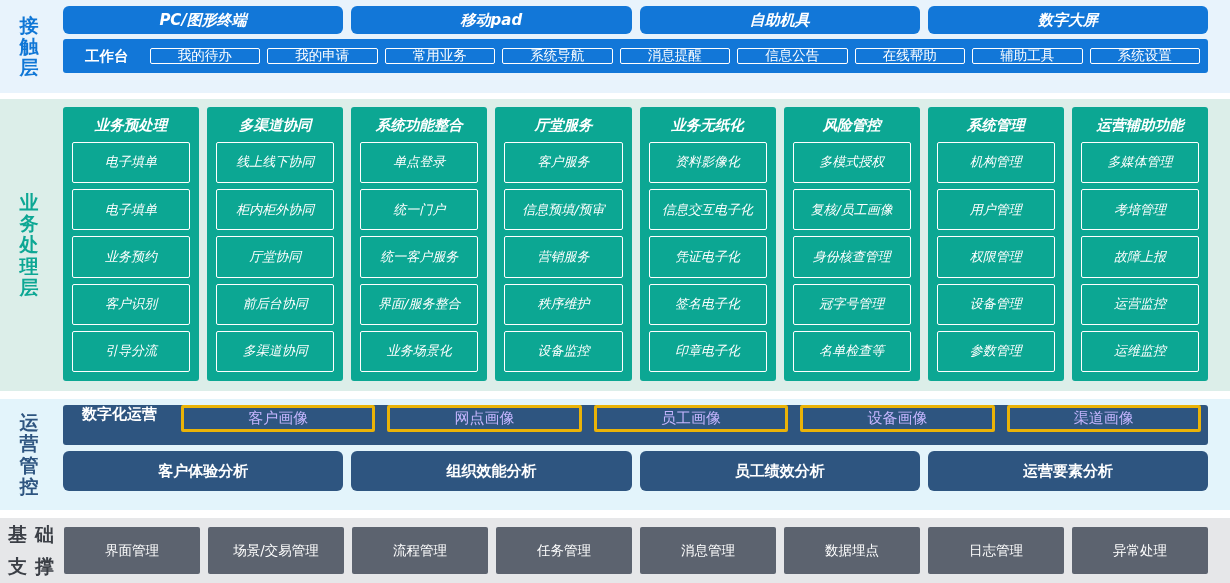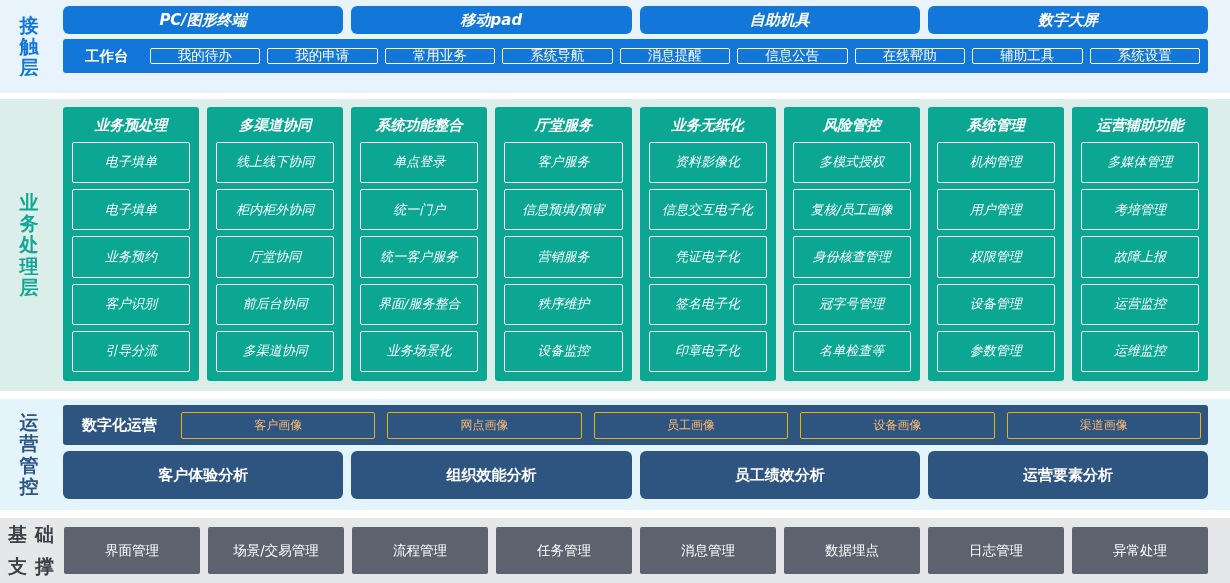--- a/index.html
+++ b/index.html
@@ -68,29 +68,29 @@
     display: flex; align-items: center; justify-content: center; text-align: center;
     color: #ffffff; font-size: 13px; line-height: 1.12; padding: 1px;
   }
 
   
   #layer-ops { top: 399px; height: 111px; background: #e3f4fb; }
   #layer-ops .band-label { color: #2e5580; font-size: 19px; }
   #layer-ops .band-body { padding: 6px 22px 7px 5px; gap: 6px; }
   .ops-row1 {
     height: 40px; background: #2e5580; border-radius: 3px;
-    display: flex; align-items: center; padding: 0 7px; gap: 12px;
+    display: flex; padding: 0 7px; gap: 12px;
   }
   .ops-title { color: #ffffff; font-size: 15px; font-weight: bold; padding: 0 12px; white-space: nowrap; }
   .ops-chip {
-    flex: 1 1 0; height: 27px; border: 1px solid #eab308; border-radius: 2px;
-    display: flex; align-items: center; justify-content: center;
-    color: #fdba74; font-size: 12px; white-space: nowrap;
-  }
-  .ops-row2 { display: flex; gap: 8px; height: 48px; }
+    flex: 1 1 0; height: 27px; border: 3px solid #eab308; border-radius: 2px;
+    display: flex; align-items: center; justify-content: center;
+    color: #c4b5fd; font-size: 15px; white-space: nowrap;
+  }
+  .ops-row2 { display: flex; gap: 8px; height: 40px; }
   .ops-analysis {
     flex: 1 1 0; background: #2e5580; border-radius: 6px;
     display: flex; align-items: center; justify-content: center;
     color: #ffffff; font-size: 15px; font-weight: bold;
   }
 
   
   #layer-base { top: 518px; height: 65px; background: #e6e7e9; }
   #layer-base .band-label { color: #3b3f46; font-size: 19px; flex-direction: row; flex-wrap: wrap; width: 62px; flex: 0 0 62px; padding: 0 4px; }
   #layer-base .band-label span { width: 50%; text-align: center; }

